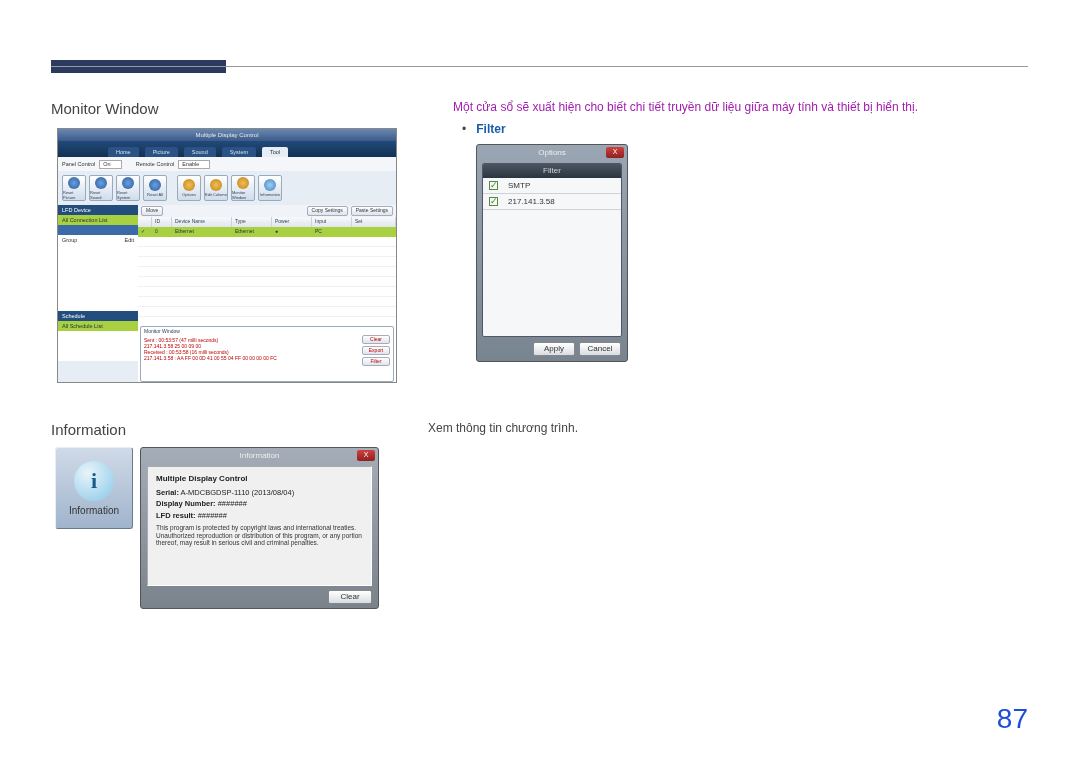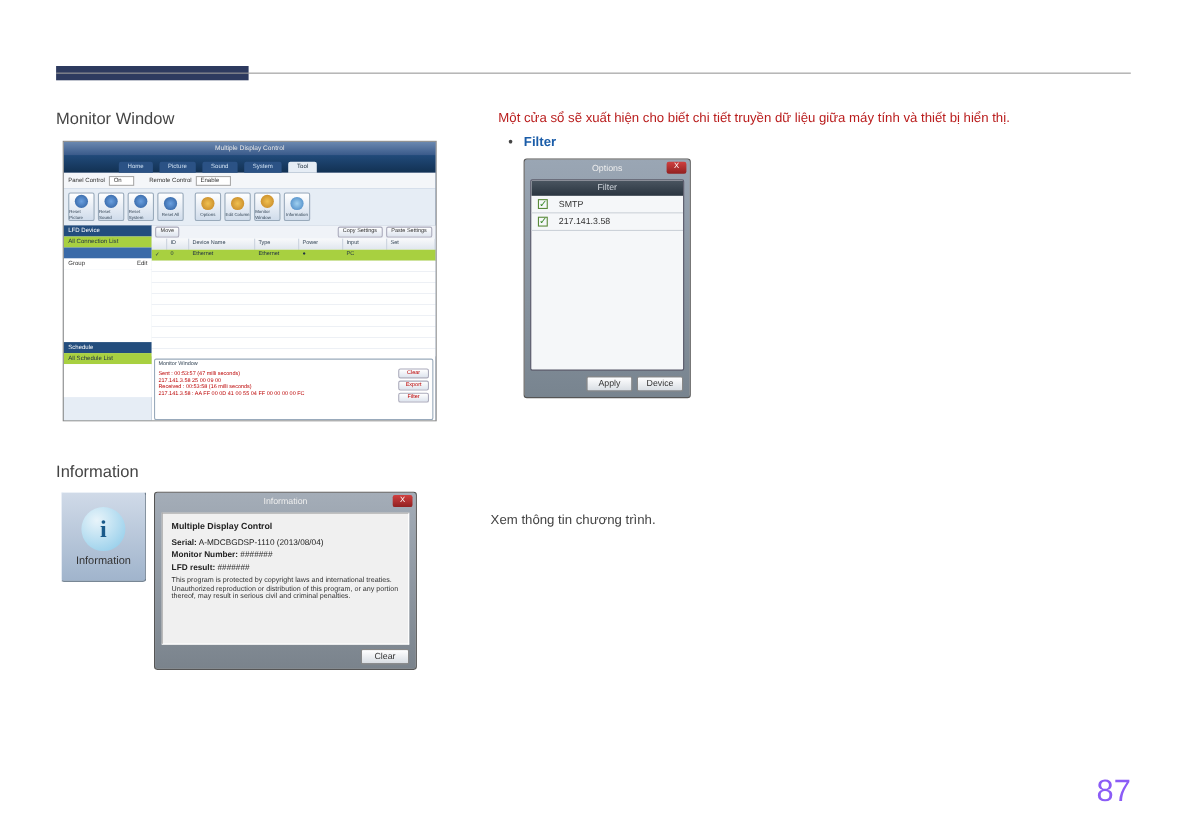--- a/index.html
+++ b/index.html
@@ -26,21 +26,21 @@
     right: 52px;
     height: 1px;
     background: #999;
   }
   .section-title {
     font-size: 15px;
     color: #444;
     font-weight: 400;
   }
   .monitor-title { position: absolute; top: 100px; left: 51px; }
-  .monitor-desc { position: absolute; top: 100px; left: 453px; font-size: 12px; color: #b91c1c; }
+  .monitor-desc { position: absolute; top: 100px; left: 453px; font-size: 12px; color: #a21caf; }
   .filter-bullet { position: absolute; top: 122px; left: 462px; font-size: 12px; color: #444; }
   .filter-label { color: #1a5ca8; font-weight: bold; }
 
   .app-shot {
     position: absolute;
     top: 128px;
     left: 57px;
     width: 340px;
     height: 255px;
     border: 1px solid #888;
@@ -226,21 +226,21 @@
     background: linear-gradient(#fff, #d8dde3);
     border: 1px solid #888;
     border-radius: 2px;
     font-size: 8px;
     text-align: center;
     line-height: 12px;
     color: #333;
   }
 
   .info-title { position: absolute; top: 421px; left: 51px; }
-  .info-desc { position: absolute; top: 421px; left: 446px; font-size: 12px; color: #444; margin-top: 44px; }
+  .info-desc { position: absolute; top: 421px; left: 428px; font-size: 12px; color: #444; }
 
   .info-icon-box {
     position: absolute;
     top: 447px;
     left: 55px;
     width: 78px;
     height: 82px;
     background: linear-gradient(#d0dae8, #a0b4cc);
     border: 1px solid #6a7a8a;
     border-top-color:#e8eef6;
@@ -307,21 +307,21 @@
     text-align: center;
     line-height: 12px;
     color: #333;
   }
 
   .page-num {
     position: absolute;
     bottom: 28px;
     right: 52px;
     font-size: 28px;
-    color: #8b5cf6;
+    color: #1d4ed8;
     font-weight: 300;
   }
 </style>
 </head>
 <body>
 
 <div class="header-bar"></div>
 <div class="header-line"></div>
 
 <div class="section-title monitor-title">Monitor Window</div>
@@ -450,21 +450,21 @@
       <div class="chk"></div>
       <span>SMTP</span>
     </div>
     <div class="opt-row">
       <div class="chk"></div>
       <span>217.141.3.58</span>
     </div>
   </div>
   <div class="dlg-btns">
     <div class="dlg-btn">Apply</div>
-    <div class="dlg-btn">Device</div>
+    <div class="dlg-btn">Cancel</div>
   </div>
 </div>
 
 <div class="section-title info-title">Information</div>
 <div class="info-desc">Xem thông tin chương trình.</div>
 
 <div class="info-icon-box">
   <div class="info-icon-circle">
       <span>i</span>
     </div>
@@ -472,20 +472,20 @@
 </div>
 
 <div class="info-dialog">
   <div class="dlg-title">
     <span>Information</span>
     <div class="dlg-close">X</div>
   </div>
   <div class="info-dlg-body">
     <div class="hdr">Multiple Display Control</div>
     <div class="kv"><b>Serial:</b> <span>A-MDCBGDSP-1110 (2013/08/04)</span></div>
-    <div class="kv"><b>Monitor Number:</b> <span>#######</span></div>
+    <div class="kv"><b>Display Number:</b> <span>#######</span></div>
     <div class="kv"><b>LFD result:</b> <span>#######</span></div>
     <div class="legal">This program is protected by copyright laws and international treaties. Unauthorized reproduction or distribution of this program, or any portion thereof, may result in serious civil and criminal penalties.</div>
   </div>
   <div class="info-close-btn">Clear</div>
 </div>
 
 <div class="page-num">87</div>
 
 </body></html>

